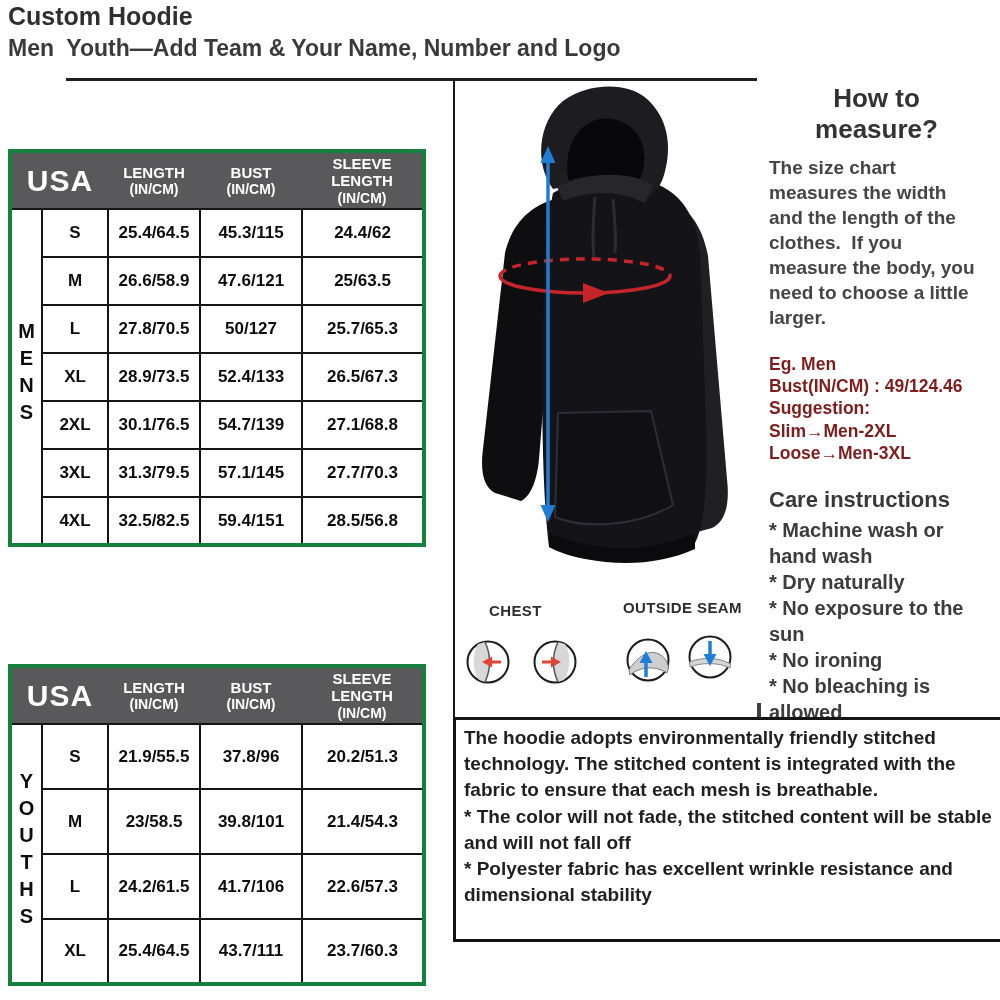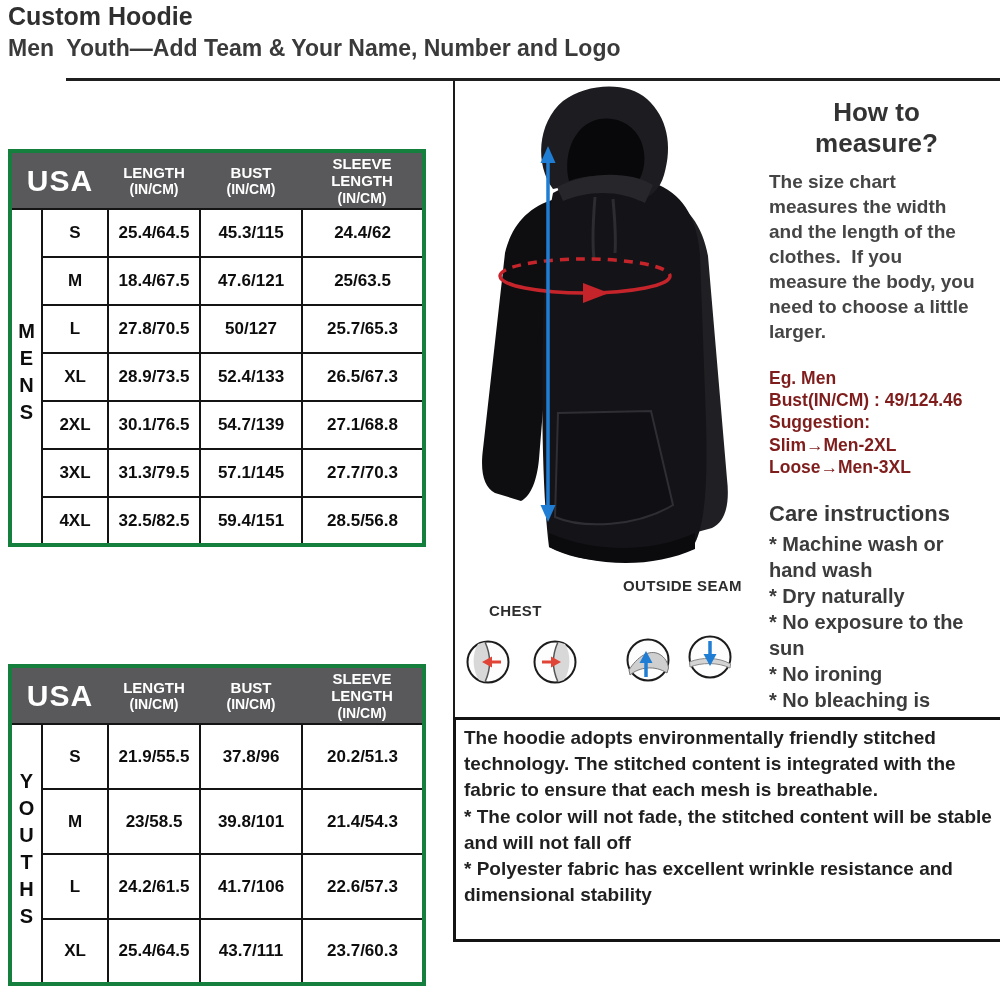--- a/index.html
+++ b/index.html
@@ -37,29 +37,29 @@
   td.grp-cell{background:#fff;}
   .vert{display:inline-block;writing-mode:vertical-rl;text-orientation:upright;
     font-weight:bold;font-size:20px;letter-spacing:5px;line-height:1;}
 
   
   .hoodie-panel{position:absolute;left:453px;top:81px;width:302px;height:636px;
     border-left:2px solid #1a1a1a;border-right:4px solid #404040;background:#fff;}
   .hoodie-art{position:absolute;left:0;top:0;}
   .measure-mini-label{position:absolute;font-size:15px;font-weight:bold;color:#2d2d2d;letter-spacing:.4px;}
   .chest-label{left:34px;top:521px;}
-  .outside-seam-label{left:168px;top:496px;}
+  .outside-seam-label{left:168px;top:518px;}
   .mini-icon{position:absolute;width:46px;height:46px;}
   .icon-1{left:10px;top:558px;}
   .icon-2{left:77px;top:558px;}
   .icon-3{left:170px;top:556px;}
   .icon-4{left:232px;top:553px;}
 
   
-  .measure-panel{position:absolute;left:757px;top:81px;width:243px;height:636px;background:#fff;}
+  .measure-panel{position:absolute;left:757px;top:67px;width:243px;height:636px;background:#fff;}
   .measure-inner{padding:14px 16px 0 12px;color:#3f3f3f;}
   .measure-heading{font-size:26px;font-weight:600;color:#333;text-align:center;margin:2px 0 10px 0;}
   .measure-paragraph{font-size:19px;font-weight:600;line-height:1.32;color:#454545;}
   .example-block{margin-top:22px;font-size:17.5px;font-weight:bold;line-height:1.28;color:#7f1d1d;}
   .care-heading{margin-top:22px;font-size:22px;font-weight:600;color:#383838;}
   .care-list{margin-top:4px;font-size:20px;font-weight:600;line-height:1.3;color:#3c3c3c;padding-right:14px;}
 
   
   .description-box{position:absolute;left:453px;top:717px;width:550px;height:225px;
     border:3px solid #141414;border-right:none;background:#fff;box-sizing:border-box;}
@@ -101,21 +101,21 @@
     <tbody>
       <tr>
         <td rowspan="7" class="grp-cell"><span class="vert">MENS</span></td>
         <td class="size-cell">S</td>
         <td>25.4/64.5</td>
         <td>45.3/115</td>
         <td>24.4/62</td>
       </tr>
       <tr>
         <td class="size-cell">M</td>
-        <td>18.4/67.5</td>
+        <td>26.6/58.9</td>
         <td>47.6/121</td>
         <td>25/63.5</td>
       </tr>
       <tr>
         <td class="size-cell">L</td>
         <td>27.8/70.5</td>
         <td>50/127</td>
         <td>25.7/65.3</td>
       </tr>
       <tr>

